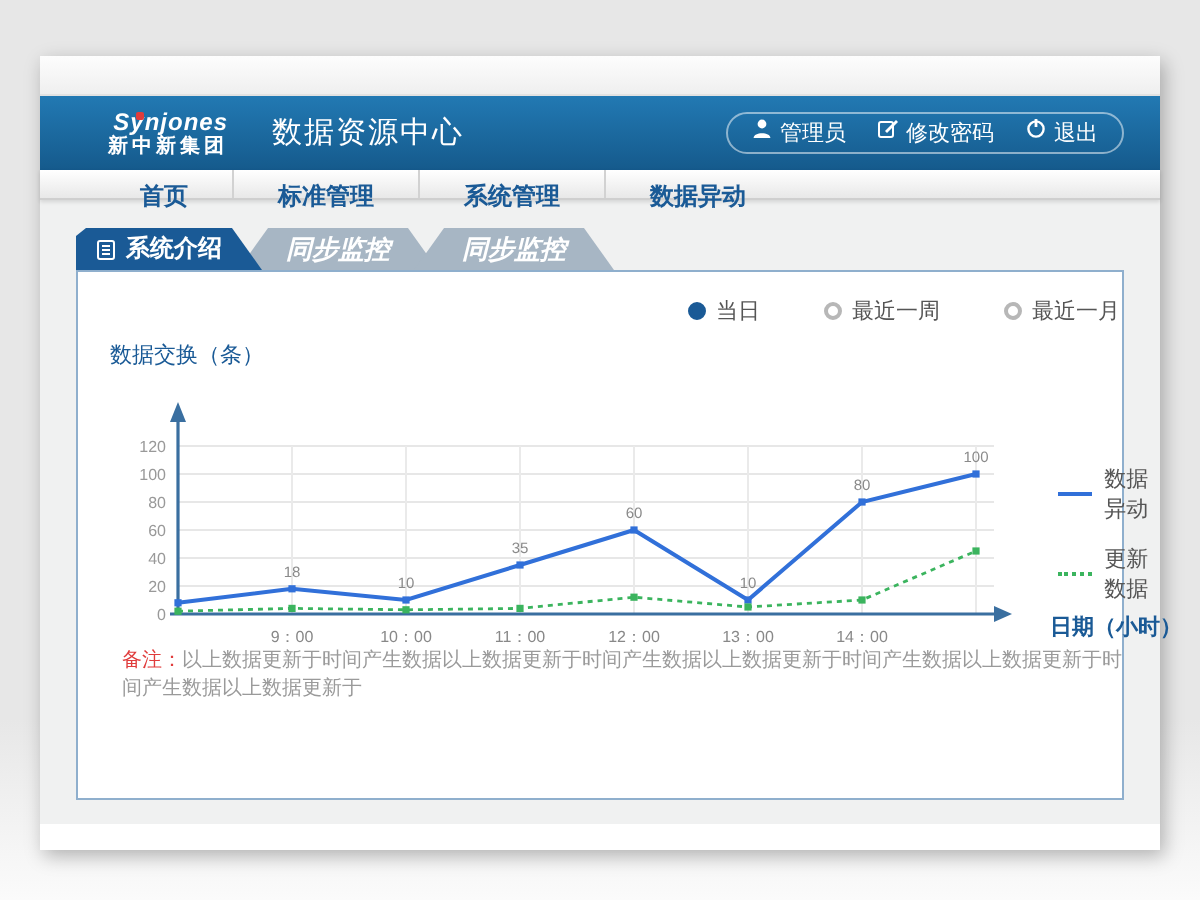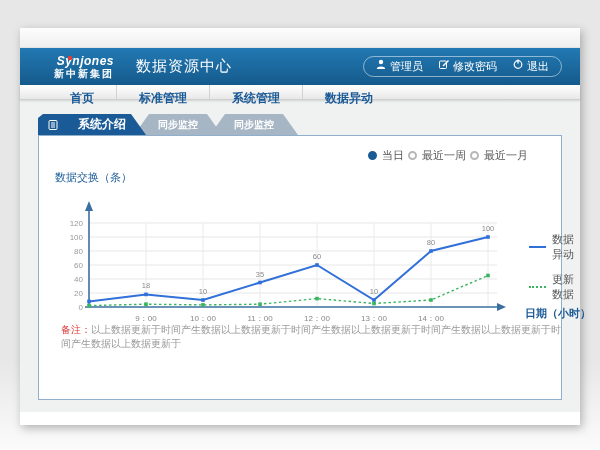--- a/index.html
+++ b/index.html
@@ -51,34 +51,34 @@
   
   .content { height:312px; background:#f0f1f1; padding-top:14px; }
   .tabs { display:flex; margin-left:18px; height:21px; position:relative; }
   .tab {
     height:21px; line-height:21px; color:#fff; font-weight:bold; cursor:pointer;
     white-space:nowrap;
   }
   .tab-active {
     background:var(--accent,#1a5a96); font-size:12px; padding:0 20px 0 10px;
     clip-path:polygon(0 4px, 5px 0, calc(100% - 15px) 0, 100% 100%, 0 100%);
-    display:flex; align-items:center; gap:20px; z-index:3;
+    display:flex; align-items:center; gap:5px; z-index:3;
   }
   .tab-inactive {
-    background:var(--tab-inactive,#a7b6c4); font-size:10px; padding:0 24px;
+    background:var(--tab-inactive,#a7b6c4); font-size:13px; padding:0 24px;
     clip-path:polygon(15px 0, calc(100% - 15px) 0, 100% 100%, 0 100%);
-    margin-left:-12px; z-index:1;
+    margin-left:-12px; z-index:1;font-style:italic;
   }
   .panel {
     margin:0 18px; height:265px; background:#fff;
     border:1px solid #8fafcd; position:relative;
   }
 
   
-  .controls { position:absolute; top:12px; right:33px; display:flex; gap:4px; align-items:center;text-align:right; }
+  .controls { position:absolute; top:12px; right:1px; display:flex; gap:32px; align-items:center;text-align:right; }
   .control { display:flex; align-items:center; gap:5px; font-size:11px; color:#555; cursor:pointer; }
   .radio { width:9px; height:9px; border-radius:50%; background:#fff; border:2px solid #b7b7b7; }
   .radio.sel { background:var(--accent,#1a5a96); border:2px solid var(--accent,#1a5a96); }
 
   
   .chart-wrap { position:relative; margin:34px 0 0 12px; width:530px; }
   .ylabel { font-size:11px; color:var(--accent,#1a5a96); margin-left:4px; }
   .xlabel { position:absolute; left:474px; top:136px; font-size:11px; font-weight:bold; color:var(--accent,#1a5a96); white-space:nowrap; }
   svg.chart { display:block; margin-top:4px; }
   .legend { position:absolute; left:478px; top:62px; }

